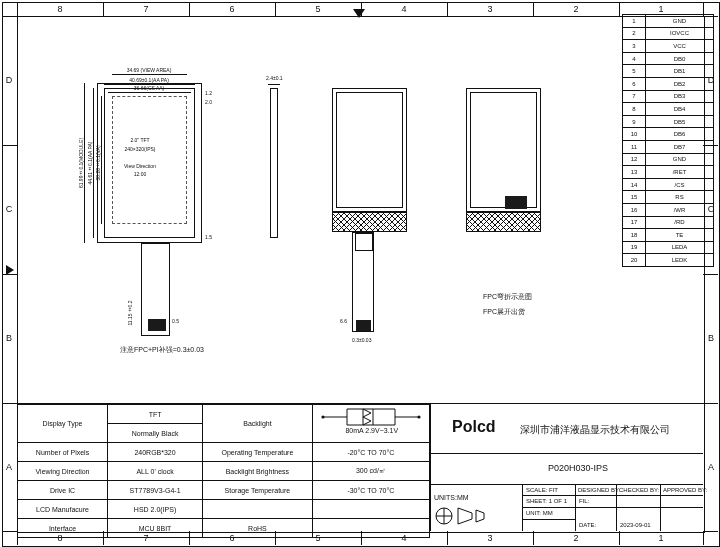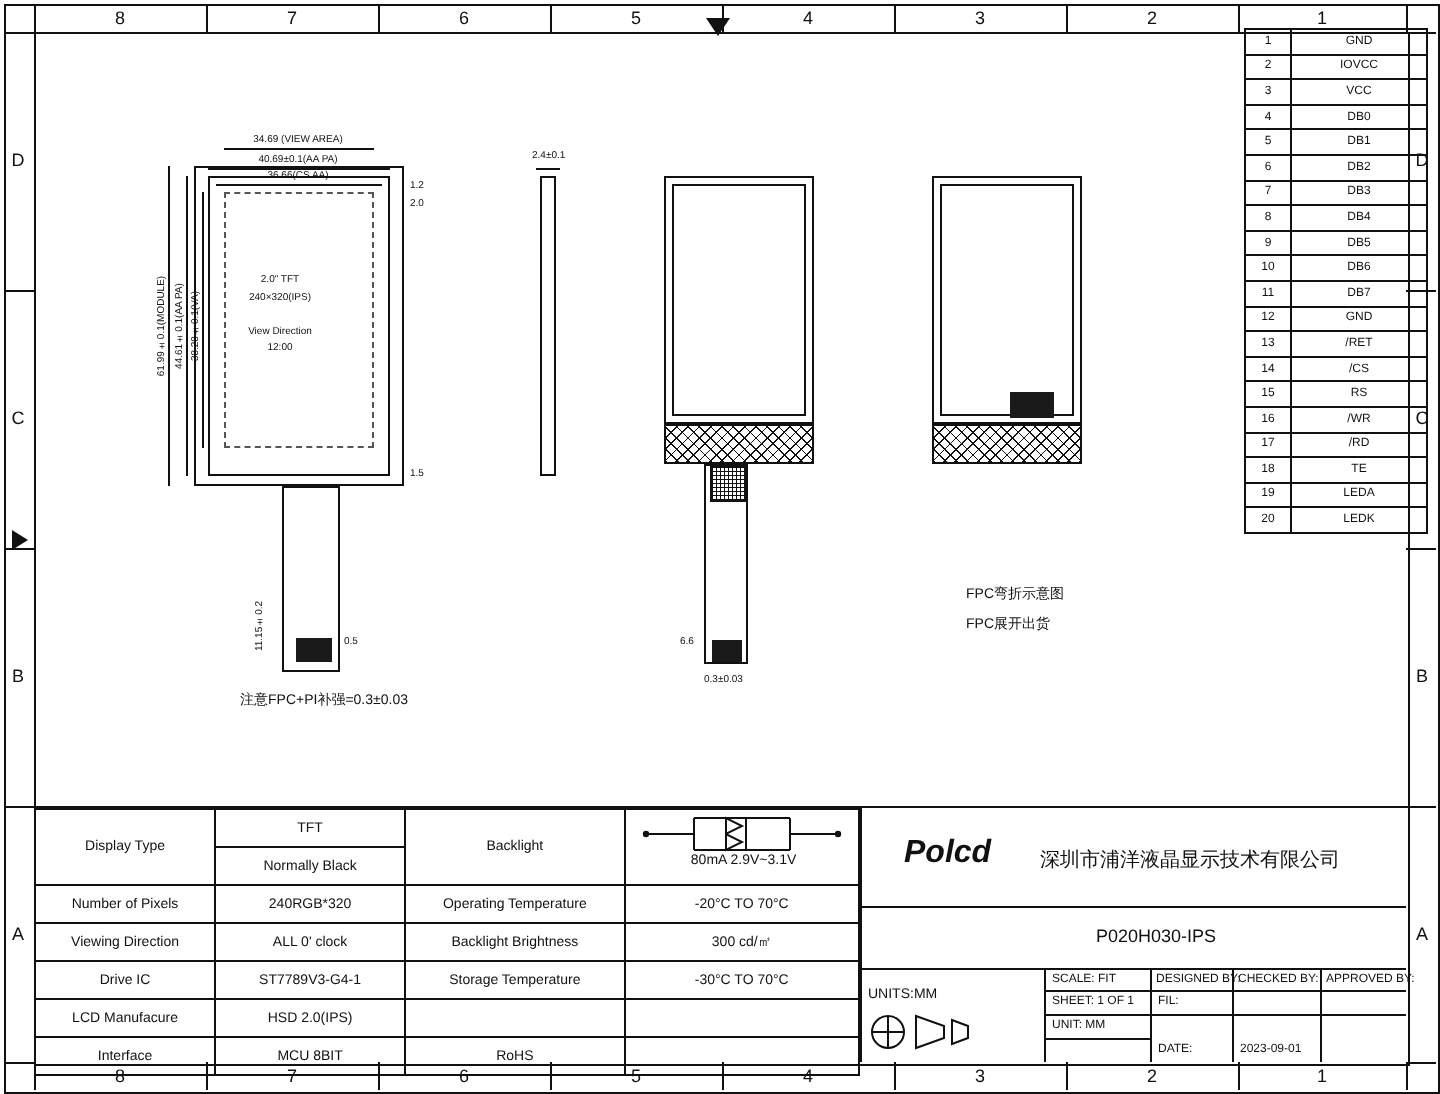--- a/index.html
+++ b/index.html
@@ -332,21 +332,21 @@
     <div class="ln hline" style="left:430px;top:484px;width:273px;"></div>
     <div class="ln vline" style="left:522px;top:484px;height:47px;"></div>
     <div class="ln vline" style="left:575px;top:484px;height:47px;"></div>
     <div class="ln vline" style="left:616px;top:484px;height:47px;"></div>
     <div class="ln vline" style="left:660px;top:484px;height:47px;"></div>
     <div class="ln hline" style="left:522px;top:495px;width:181px;"></div>
     <div class="ln hline" style="left:522px;top:507px;width:53px;"></div>
     <div class="ln hline" style="left:522px;top:519px;width:53px;"></div>
     <div class="ln hline" style="left:575px;top:507px;width:128px;"></div>
 
-    <div class="brand" style="left:452px;top:418px;font-style:italic;">Polcd</div>
+    <div class="brand" style="left:452px;top:418px;">Polcd</div>
     <div class="brandcn" style="left:520px;top:423px;">深圳市浦洋液晶显示技术有限公司</div>
     <div class="model" style="left:548px;top:463px;">P020H030-IPS</div>
 
     <div class="txt tiny7" style="left:434px;top:494px;">UNITS:MM</div>
 
     <svg width="56" height="22" viewBox="0 0 56 22" style="position:absolute;left:432px;top:505px;">
       <circle cx="12" cy="11" r="8" fill="none" stroke="#111" stroke-width="1"></circle>
       <line x1="4" y1="11" x2="20" y2="11" stroke="#111" stroke-width="1"></line>
       <line x1="12" y1="3" x2="12" y2="19" stroke="#111" stroke-width="1"></line>
       <polygon points="26,3 40,8 40,14 26,19" fill="none" stroke="#111" stroke-width="1"></polygon>

